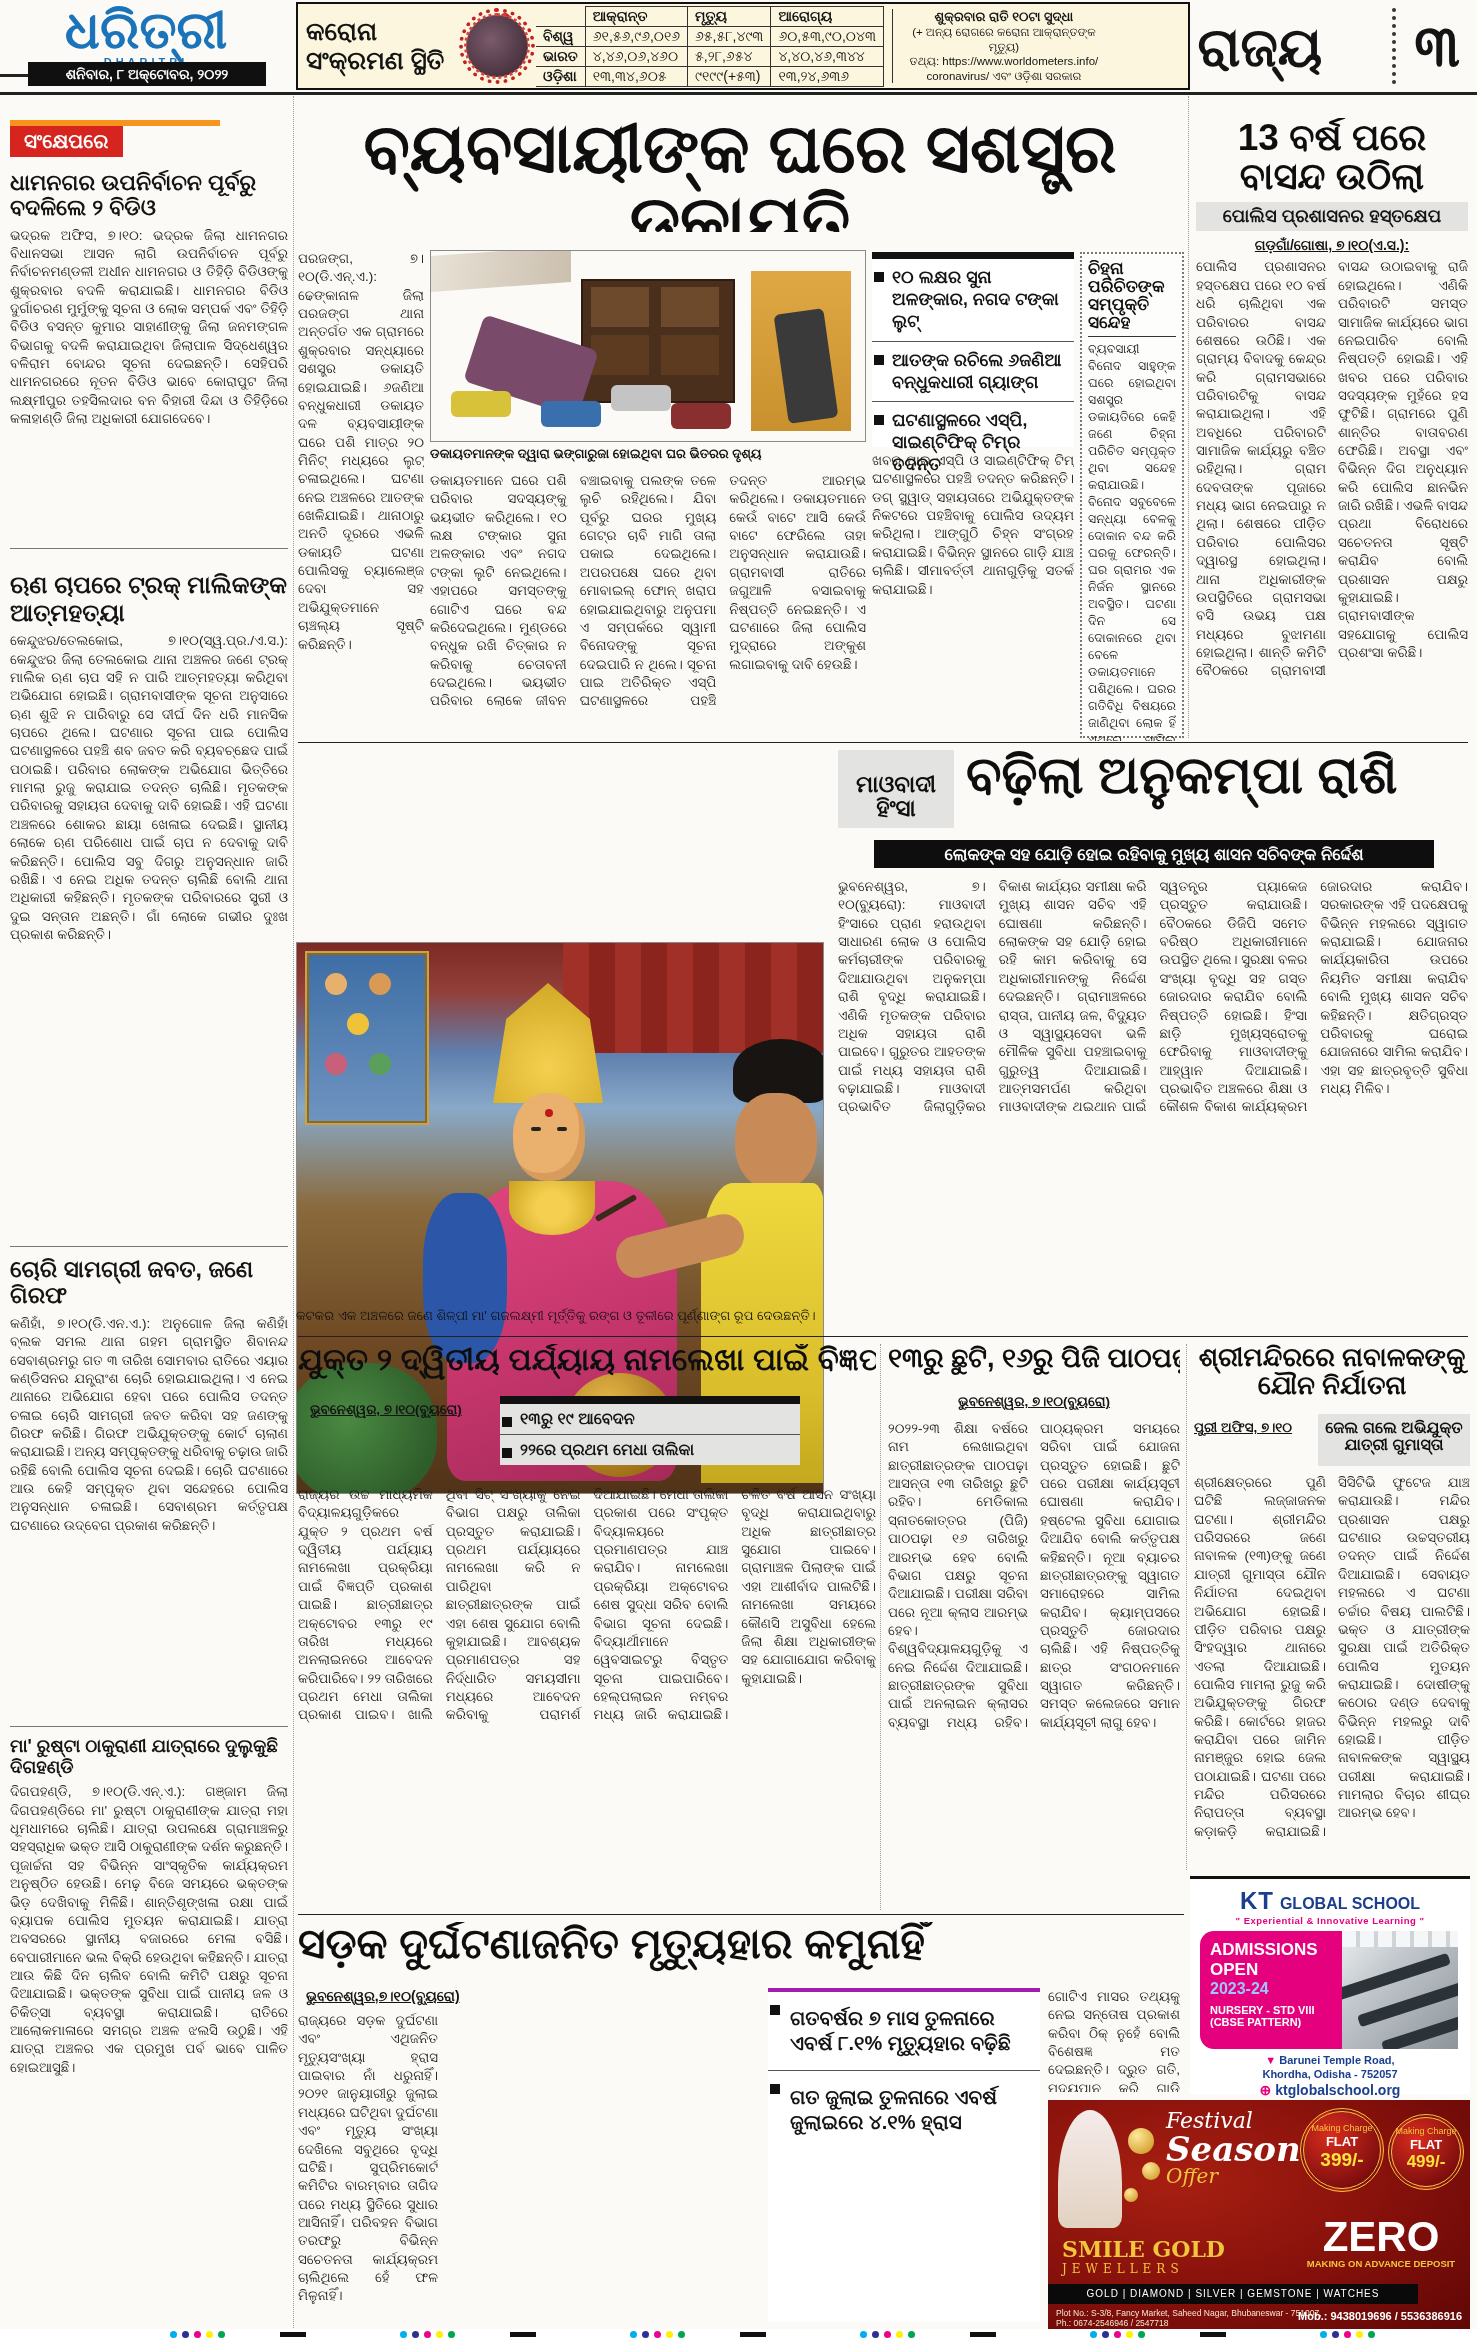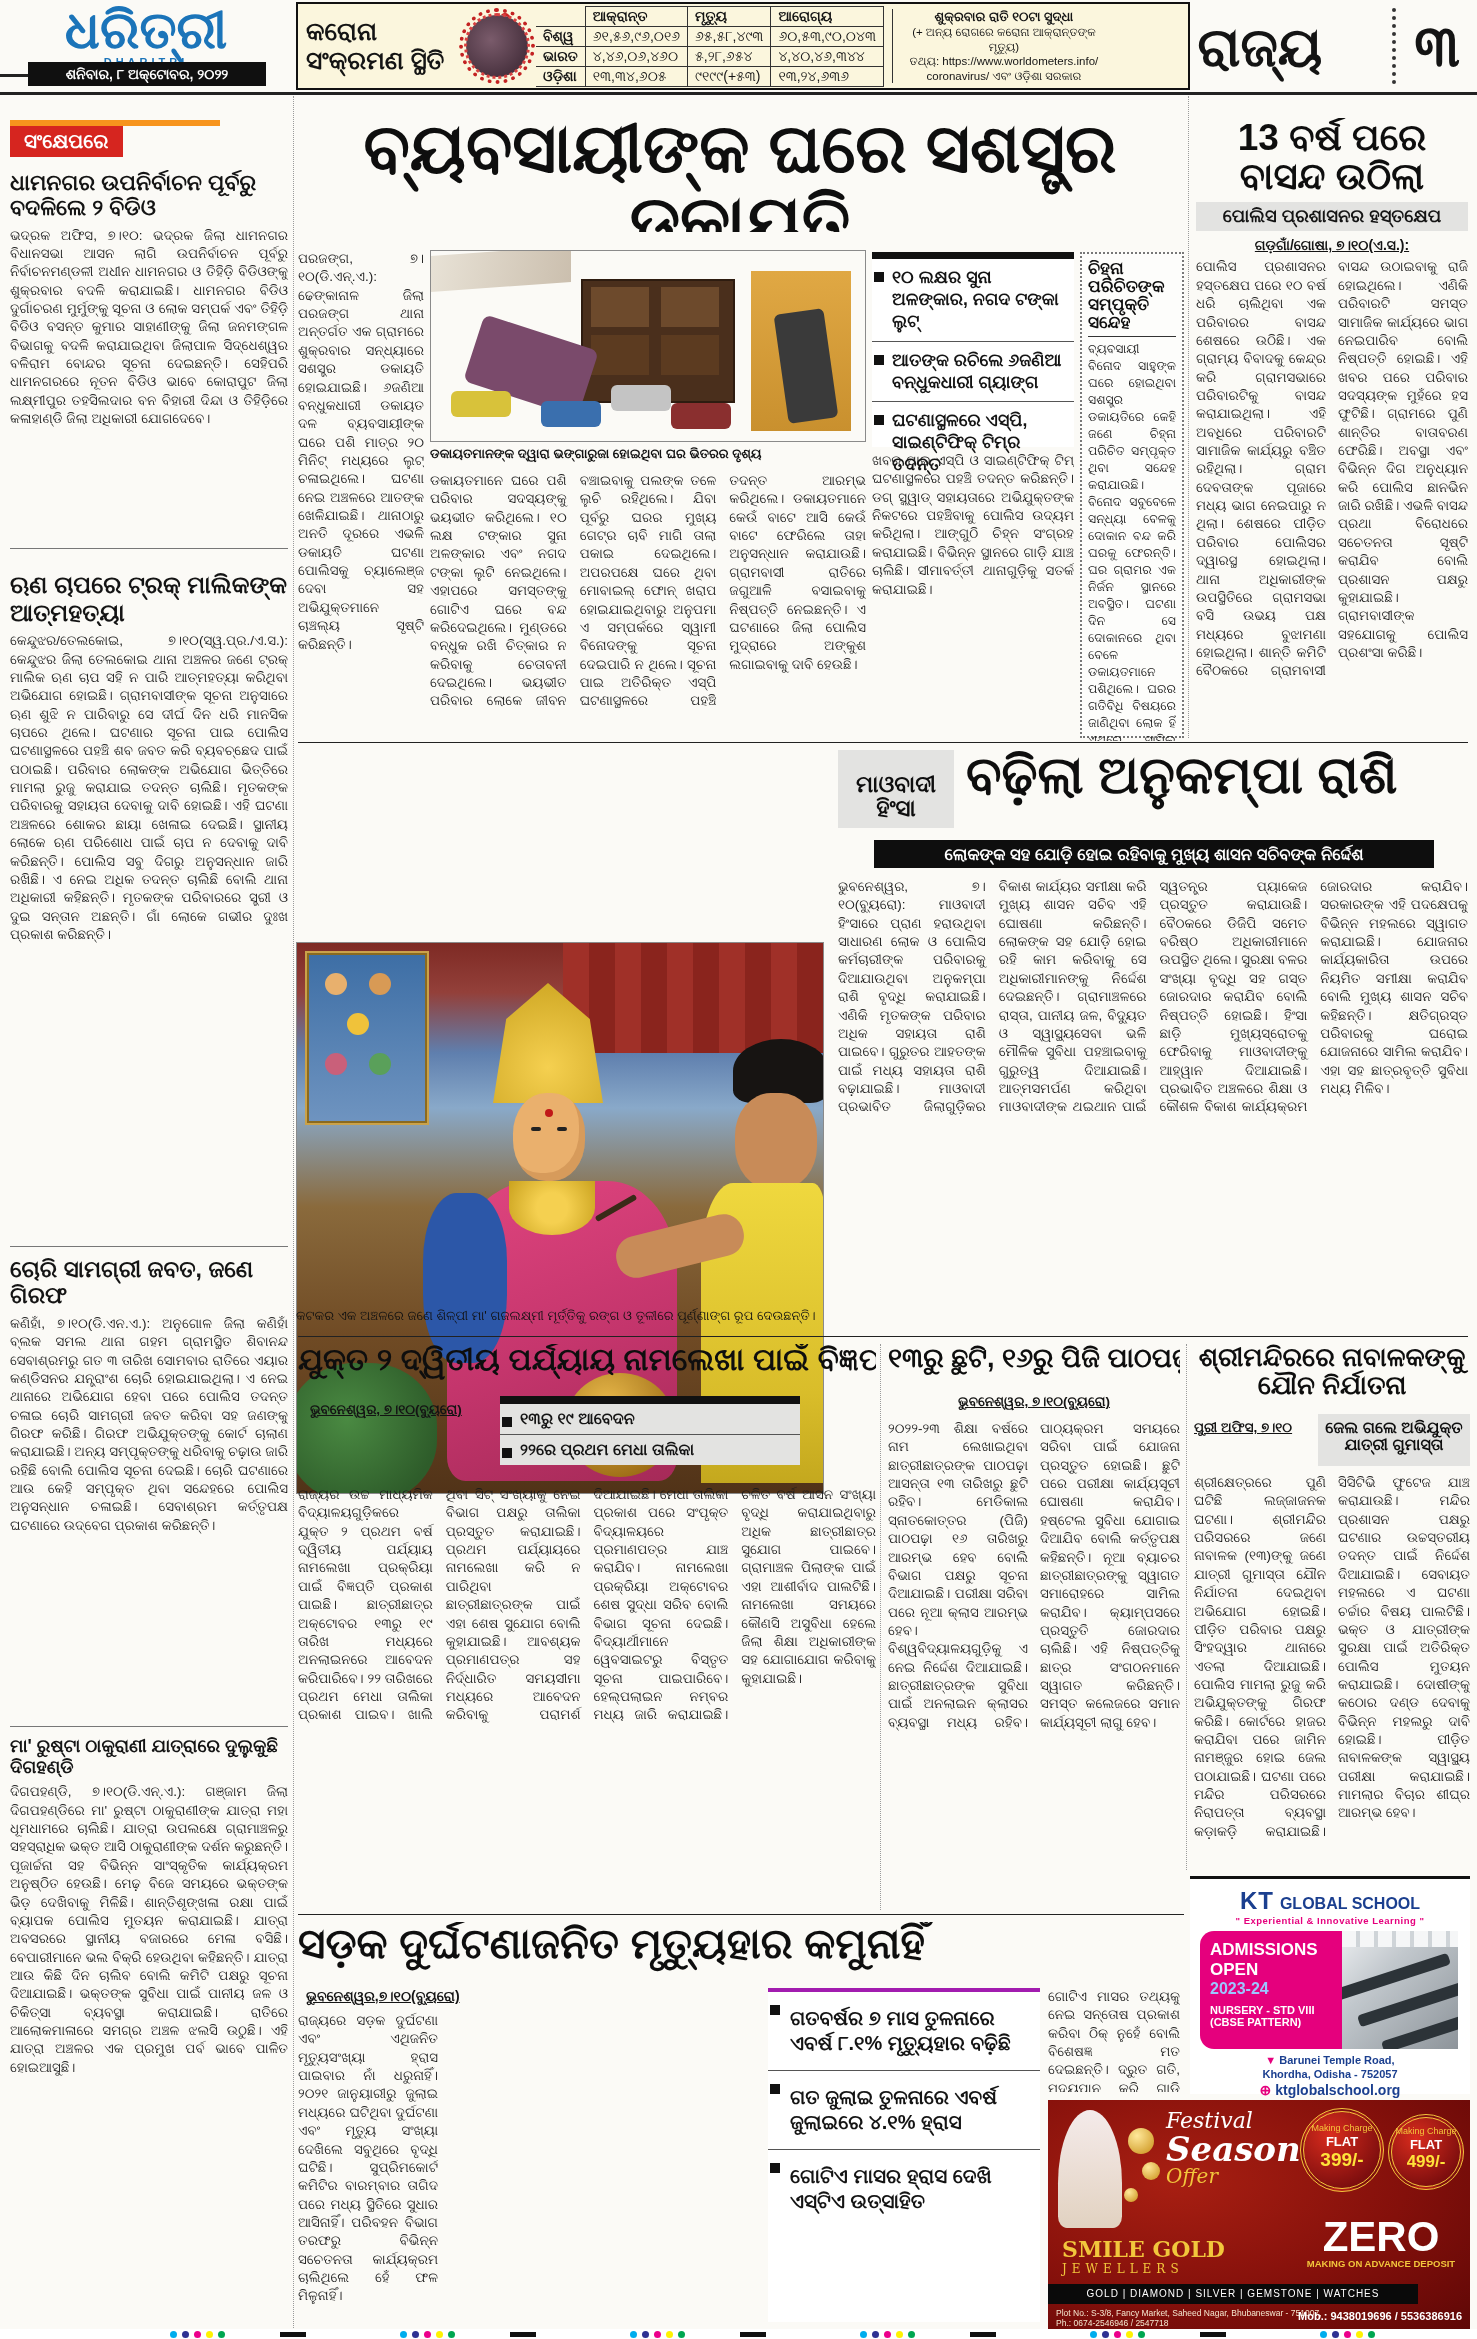--- a/index.html
+++ b/index.html
@@ -267,21 +267,20 @@
 
   <div class="abs rule" style="left:298px;top:1914px;width:886px;height:1px;"></div>
 
   <div class="abs hl" style="left:298px;top:1922px;width:740px;height:56px;font-size:42px;white-space:nowrap;">ସଡ଼କ ଦୁର୍ଘଟଣାଜନିତ ମୃତ୍ୟୁହାର କମୁନାହିଁ</div>
   <div class="abs dl" style="left:306px;top:1988px;width:180px;font-size:14px;text-decoration:underline;">ଭୁବନେଶ୍ୱର,୭।୧୦(ବ୍ୟୁରୋ)</div>
   <div class="abs bt" style="left:298px;top:2012px;width:140px;height:314px;">ରାଜ୍ୟରେ ସଡ଼କ ଦୁର୍ଘଟଣା ଏବଂ ଏଥିଜନିତ ମୃତ୍ୟୁସଂଖ୍ୟା ହ୍ରାସ ପାଇବାର ନାଁ ଧରୁନାହିଁ। ୨୦୨୧ ଜାନୁୟାରୀରୁ ଜୁଲାଇ ମଧ୍ୟରେ ଘଟିଥିବା ଦୁର୍ଘଟଣା ଏବଂ ମୃତ୍ୟୁ ସଂଖ୍ୟା ଦେଖିଲେ ସବୁଥିରେ ବୃଦ୍ଧି ଘଟିଛି। ସୁପ୍ରିମକୋର୍ଟ କମିଟିର ବାରମ୍ବାର ତାଗିଦ ପରେ ମଧ୍ୟ ସ୍ଥିତିରେ ସୁଧାର ଆସିନାହିଁ। ପରିବହନ ବିଭାଗ ତରଫରୁ ବିଭିନ୍ନ ସଚେତନତା କାର୍ଯ୍ୟକ୍ରମ ଚାଲିଥିଲେ ହେଁ ଫଳ ମିଳୁନାହିଁ।</div>
 
   <div class="abs bbox" style="left:768px;top:1988px;width:272px;height:330px;border-top:4px solid #a21caf;">
     <div class="bitem" style="font-size:20px;padding:14px 2px 14px 22px;">ଗତବର୍ଷର ୭ ମାସ ତୁଳନାରେ ଏବର୍ଷ ୮.୧% ମୃତ୍ୟୁହାର ବଢ଼ିଛି</div>
     <div class="bitem" style="font-size:20px;padding:14px 2px 14px 22px;">ଗତ ଜୁଲାଇ ତୁଳନାରେ ଏବର୍ଷ ଜୁଲାଇରେ ୪.୧% ହ୍ରାସ</div>
-    <div class="bitem" style="font-size:20px;padding:14px 2px 14px 22px;">ଗୋଟିଏ ମାସର ହ୍ରାସ ଦେଖି ଏସ୍ଟିଏ ଉତ୍ସାହିତ</div>
   </div>
   <div class="abs bt" style="left:1048px;top:1988px;width:132px;height:104px;">ଗୋଟିଏ ମାସର ତଥ୍ୟକୁ ନେଇ ସନ୍ତୋଷ ପ୍ରକାଶ କରିବା ଠିକ୍ ନୁହେଁ ବୋଲି ବିଶେଷଜ୍ଞ ମତ ଦେଇଛନ୍ତି। ଦ୍ରୁତ ଗତି, ମଦ୍ୟପାନ କରି ଗାଡ଼ି ଚଳାଇବା ଓ ହେଲମେଟ ନ ପିନ୍ଧିବା ଦୁର୍ଘଟଣାର ମୁଖ୍ୟ କାରଣ। ଜାତୀୟ ରାଜପଥରେ ଅଧିକ ଦୁର୍ଘଟଣା ଘଟୁଛି। ବ୍ଲାକ୍ ସ୍ପଟ୍ ଚିହ୍ନଟ କରି ମରାମତି କରାଯାଉଛି। ଟ୍ରାଫିକ ନିୟମ ଉଲ୍ଲଂଘନକାରୀଙ୍କ ବିରୋଧରେ କଡ଼ା କାର୍ଯ୍ୟାନୁଷ୍ଠାନ ପାଇଁ ନିର୍ଦ୍ଦେଶ ଦିଆଯାଇଛି।</div>
 
   <div class="abs kt" style="left:1190px;top:1876px;width:280px;height:218px;">
     <div style="display:flex;align-items:baseline;gap:6px;justify-content:center;">
       <span class="ktlogo"><span class="ktk">KT</span></span>
       <span class="ktg" style="font-weight:bold;">GLOBAL SCHOOL</span>
     </div>
     <div class="kttag">" Experiential &amp; Innovative Learning "</div>
     <div style="display:flex;margin-top:5px;">

